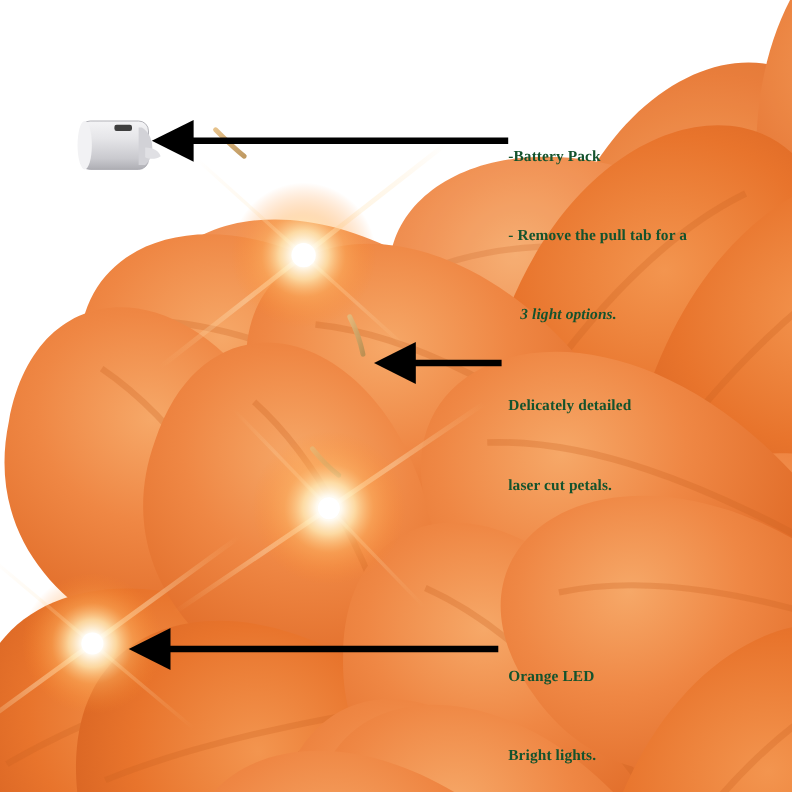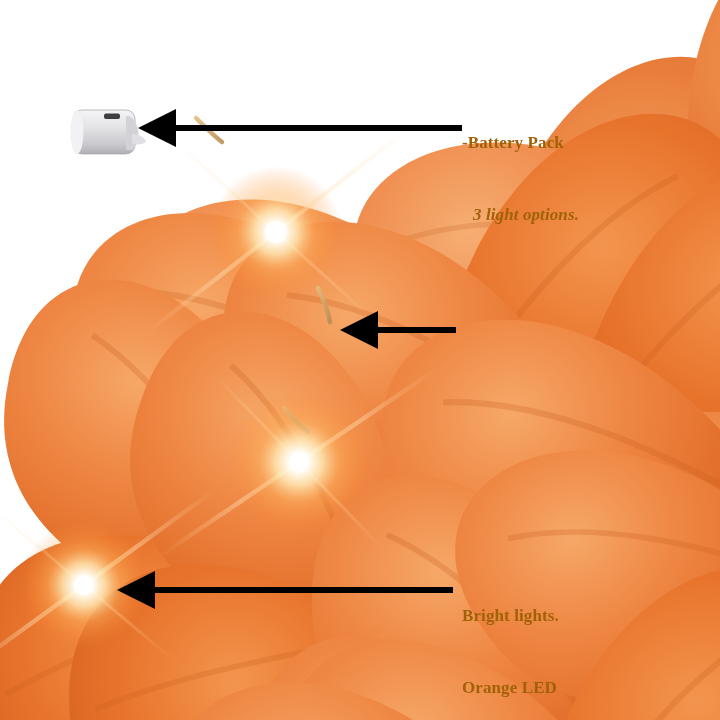--- a/index.html
+++ b/index.html
@@ -21,22 +21,22 @@
     top: 0;
     width: 720px;
     height: 720px;
   }
   #callout-svg { pointer-events: none; }
 
   .callout-text {
     position: absolute;
     font-family: "Liberation Serif", "DejaVu Serif", serif;
     font-weight: bold;
-    color: #a16207;
-    font-size: 17px;
+    color: #14532d;
+    font-size: 14px;
     line-height: 24px;
     white-space: pre;
     letter-spacing: 0.1px;
   }
   #callout-battery  { left: 462px; top: 83px; }
   #callout-petals   { left: 462px; top: 310px; }
   #callout-led      { left: 462px; top: 556px; }
 
   .callout-line { display: block; }
   .indent { padding-left: 11px; font-style: italic; }
@@ -178,22 +178,27 @@
       <polygon points="340,330 378,311 378,349" fill="#000000"></polygon>
     </g>
     <g>
       <line x1="453" y1="590" x2="147" y2="590" stroke="#000000" stroke-width="6"></line>
       <polygon points="117,590 155,571 155,609" fill="#000000"></polygon>
     </g>
   </svg>
 
   <div id="callout-battery" class="callout-text">
     <span class="callout-line">-Battery Pack</span>
+    <span class="callout-line">- Remove the pull tab for a</span>
     <span class="callout-line indent">3 light options.</span>
   </div>
 
+  <div id="callout-petals" class="callout-text">
+    <span class="callout-line">Delicately detailed</span>
+    <span class="callout-line">laser cut petals.</span>
+  </div>
 
   <div id="callout-led" class="callout-text">
+    <span class="callout-line">Orange LED</span>
     <span class="callout-line">Bright lights.</span>
-    <span class="callout-line">Orange LED</span>
   </div>
 
 </div>
 
 </body></html>

